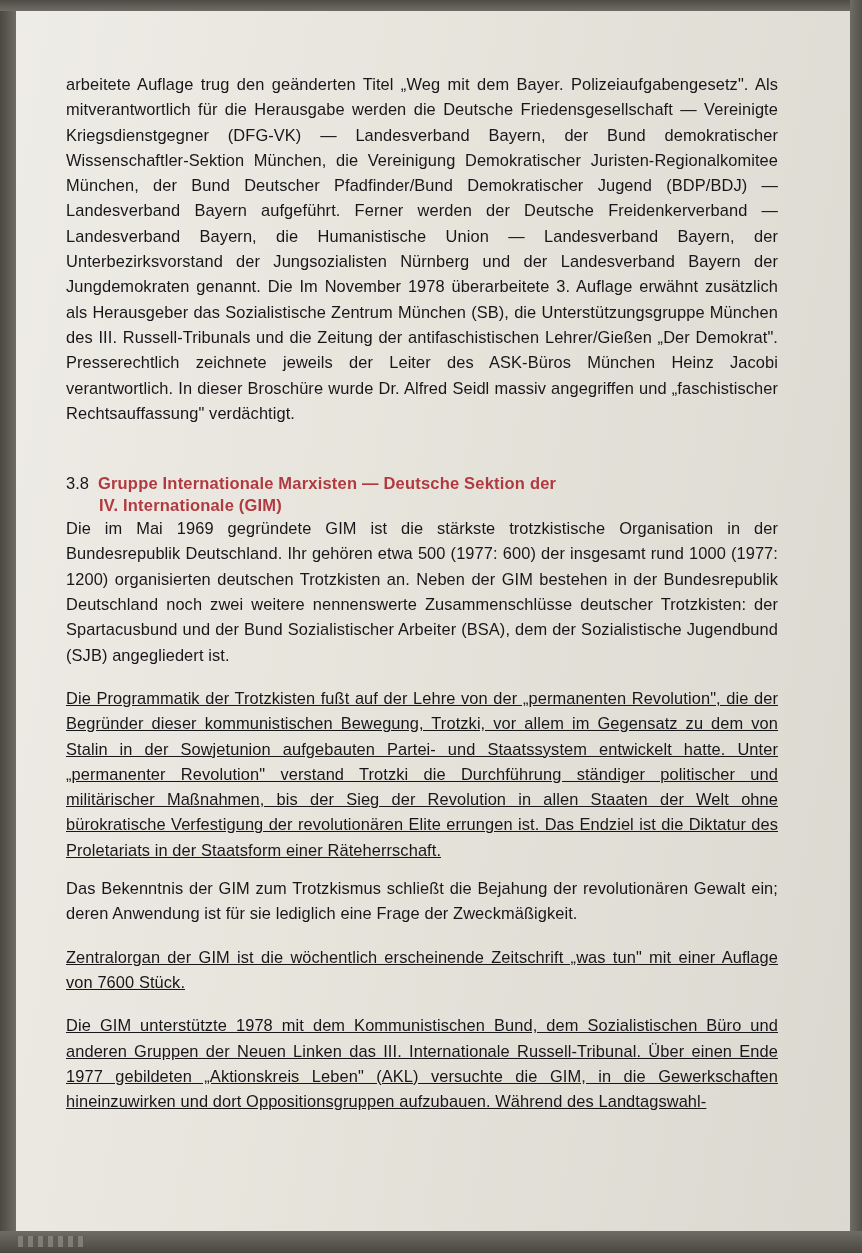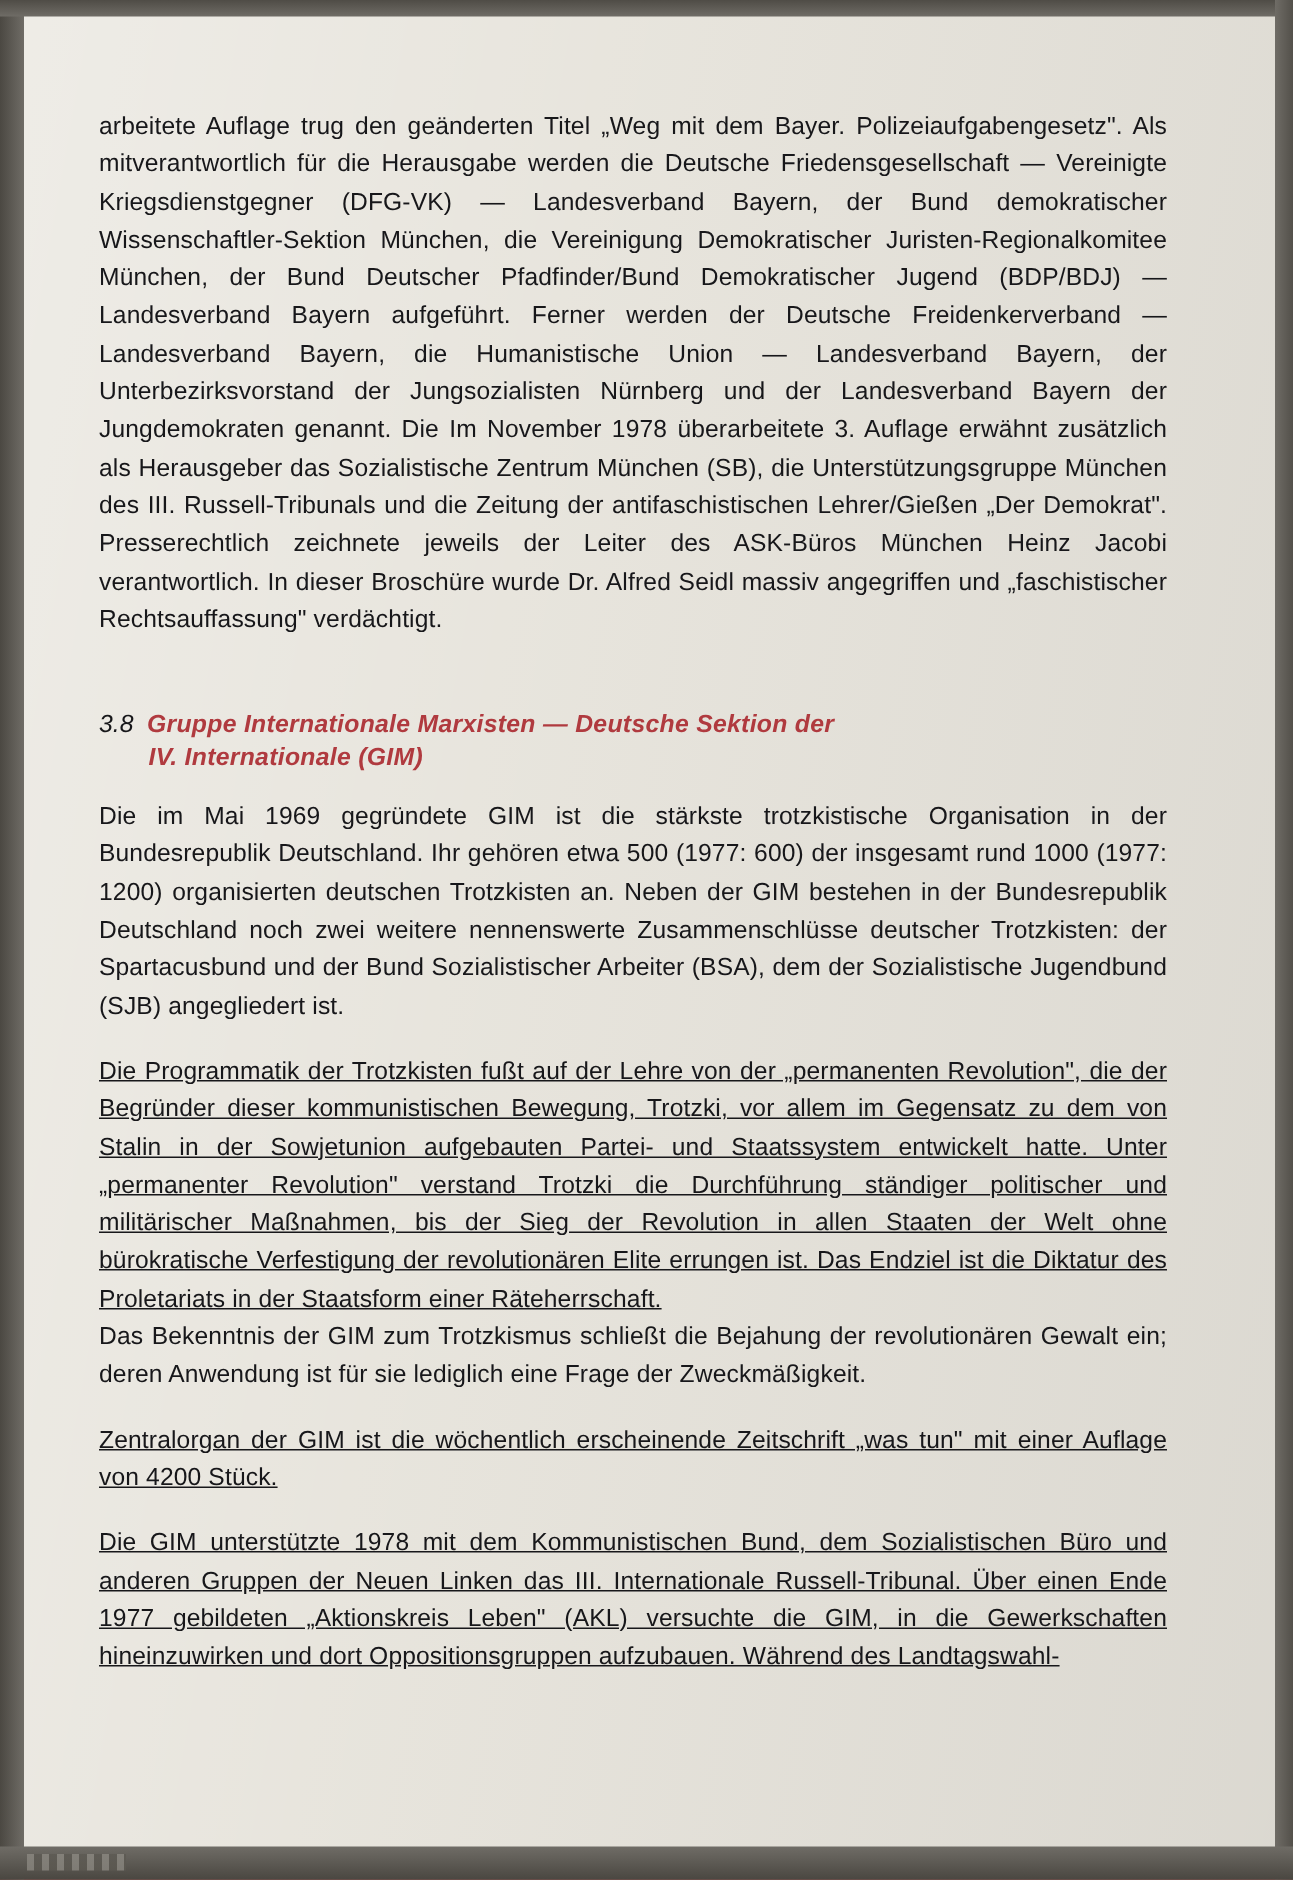--- a/index.html
+++ b/index.html
@@ -83,27 +83,26 @@
   .body-text {
     font-size: 16.4px;
     line-height: 25.3px;
     text-align: justify;
     margin: 0 0 0 0;
     letter-spacing: 0.1px;
     -webkit-hyphens: none;
     hyphens: none;
   }
   .para-gap { margin-top: 18px; text-decoration: underline; }
-  .para-gap-sm { }
+  .para-gap-sm { margin-top: 13px; }
 
   .heading {
     margin-top: 46px;
-    margin-bottom: 16px;
+    margin-bottom: 0;
     display: block;
-    font-style: italic;
   }
   .heading-line {
     display: block;
     font-size: 16.5px;
     line-height: 22px;
     font-weight: bold;
     color: #b03a3f;
     letter-spacing: 0.2px;
   }
   .heading .section-num {
@@ -135,21 +134,21 @@
       <p class="body-text">arbeitete Auflage trug den geänderten Titel „Weg mit dem Bayer. Polizeiaufgabengesetz". Als mitverantwortlich für die Herausgabe werden die Deutsche Friedensgesellschaft — Vereinigte Kriegsdienstgegner (DFG-VK) — Landesverband Bayern, der Bund demokratischer Wissenschaftler-Sektion München, die Vereinigung Demokratischer Juristen-Regionalkomitee München, der Bund Deutscher Pfadfinder/Bund Demokratischer Jugend (BDP/BDJ) — Landesverband Bayern aufgeführt. Ferner werden der Deutsche Freidenkerverband — Landesverband Bayern, die Humanistische Union — Landesverband Bayern, der Unterbezirksvorstand der Jungsozialisten Nürnberg und der Landesverband Bayern der Jungdemokraten genannt. Die Im November 1978 überarbeitete 3. Auflage erwähnt zusätzlich als Herausgeber das Sozialistische Zentrum München (SB), die Unterstützungsgruppe München des III. Russell-Tribunals und die Zeitung der antifaschistischen Lehrer/Gießen „Der Demokrat". Presserechtlich zeichnete jeweils der Leiter des ASK-Büros München Heinz Jacobi verantwortlich. In dieser Broschüre wurde Dr. Alfred Seidl massiv angegriffen und „faschistischer Rechtsauffassung" verdächtigt.</p>
 
       <h2 class="heading">
         <span class="heading-line"><span class="section-num">3.8</span><span>Gruppe Internationale Marxisten — Deutsche Sektion der</span></span>
         <span class="heading-line heading-indent">IV. Internationale (GIM)</span>
       </h2>
 
       <p class="body-text">Die im Mai 1969 gegründete GIM ist die stärkste trotzkistische Organisation in der Bundesrepublik Deutschland. Ihr gehören etwa 500 (1977: 600) der insgesamt rund 1000 (1977: 1200) organisierten deutschen Trotzkisten an. Neben der GIM bestehen in der Bundesrepublik Deutschland noch zwei weitere nennenswerte Zusammenschlüsse deutscher Trotzkisten: der Spartacusbund und der Bund Sozialistischer Arbeiter (BSA), dem der Sozialistische Jugendbund (SJB) angegliedert ist.</p>
       <p class="body-text para-gap">Die Programmatik der Trotzkisten fußt auf der Lehre von der „permanenten Revolution", die der Begründer dieser kommunistischen Bewegung, Trotzki, vor allem im Gegensatz zu dem von Stalin in der Sowjetunion aufgebauten Partei- und Staatssystem entwickelt hatte. Unter „permanenter Revolution" verstand Trotzki die Durchführung ständiger politischer und militärischer Maßnahmen, bis der Sieg der Revolution in allen Staaten der Welt ohne bürokratische Verfestigung der revolutionären Elite errungen ist. Das Endziel ist die Diktatur des Proletariats in der Staatsform einer Räteherrschaft.</p>
       <p class="body-text para-gap-sm">Das Bekenntnis der GIM zum Trotzkismus schließt die Bejahung der revolutionären Gewalt ein; deren Anwendung ist für sie lediglich eine Frage der Zweckmäßigkeit.</p>
-      <p class="body-text para-gap">Zentralorgan der GIM ist die wöchentlich erscheinende Zeitschrift „was tun" mit einer Auflage von 4200 Stück.</p>
+      <p class="body-text para-gap">Zentralorgan der GIM ist die wöchentlich erscheinende Zeitschrift „was tun" mit einer Auflage von 7600 Stück.</p>
       <p class="body-text para-gap">Die GIM unterstützte 1978 mit dem Kommunistischen Bund, dem Sozialistischen Büro und anderen Gruppen der Neuen Linken das III. Internationale Russell-Tribunal. Über einen Ende 1977 gebildeten „Aktionskreis Leben" (AKL) versuchte die GIM, in die Gewerkschaften hineinzuwirken und dort Oppositionsgruppen aufzubauen. Während des Landtagswahl-</p>
     </div>
 
   </div>
 
   <div class="edge-left"></div>
   <div class="edge-top"></div>
   <div class="edge-right"></div>
   <div class="edge-bottom"></div>
   <div class="binder-marks"></div>

